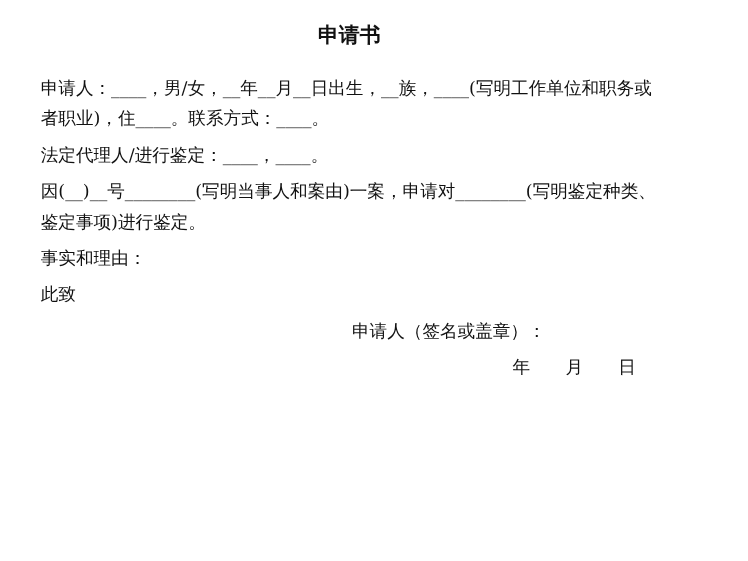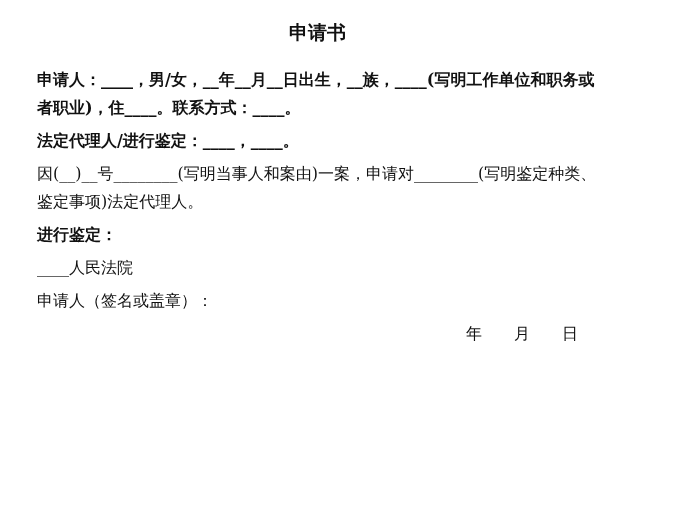--- a/index.html
+++ b/index.html
@@ -29,48 +29,48 @@
     line-height: 28px;
     margin: 0 0 20px 0;
   }
   .para {
     font-size: 16px;
     line-height: 28px;
     margin: 0 0 5px 0;
     white-space: pre-wrap;
   }
   .bold {
-    font-weight: bold;
+    font-weight: normal;
   }
   .sig {
-    text-align: left;
+    text-align: right;
     padding-right: 102px;
   }
   .date {
     text-align: right;
     padding-right: 20px;
   }
 </style>
 </head>
 <body>
 
 <div class="page">
   <h1 class="title">申请书</h1>
 
   <p class="para bold">申请人：____，男/女，__年__月__日出生，__族，____(写明工作单位和职务或者职业)，住____。联系方式：____。</p>
 
   <p class="para bold">法定代理人/进行鉴定：____，____。</p>
 
 
 
 
-  <p class="para">因(__)__号________(写明当事人和案由)一案，申请对________(写明鉴定种类、鉴定事项)法定代理人。</p>
+  <p class="para">因(__)__号________(写明当事人和案由)一案，申请对________(写明鉴定种类、鉴定事项)进行鉴定。</p>
 
-  <p class="para bold">进行鉴定：</p>
+  <p class="para bold">事实和理由：</p>
 
 
+  <p class="para">此致</p>
 
-  <p class="para">____人民法院</p>
 
   <p class="para sig">申请人（签名或盖章）：</p>
 
   <p class="para date">年　　月　　日</p>
 </div>
 
 </body></html>

